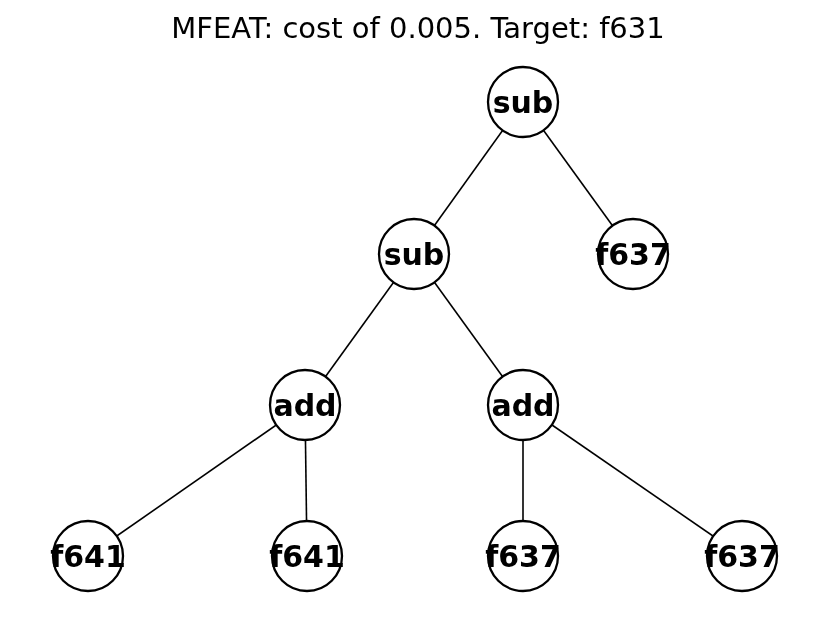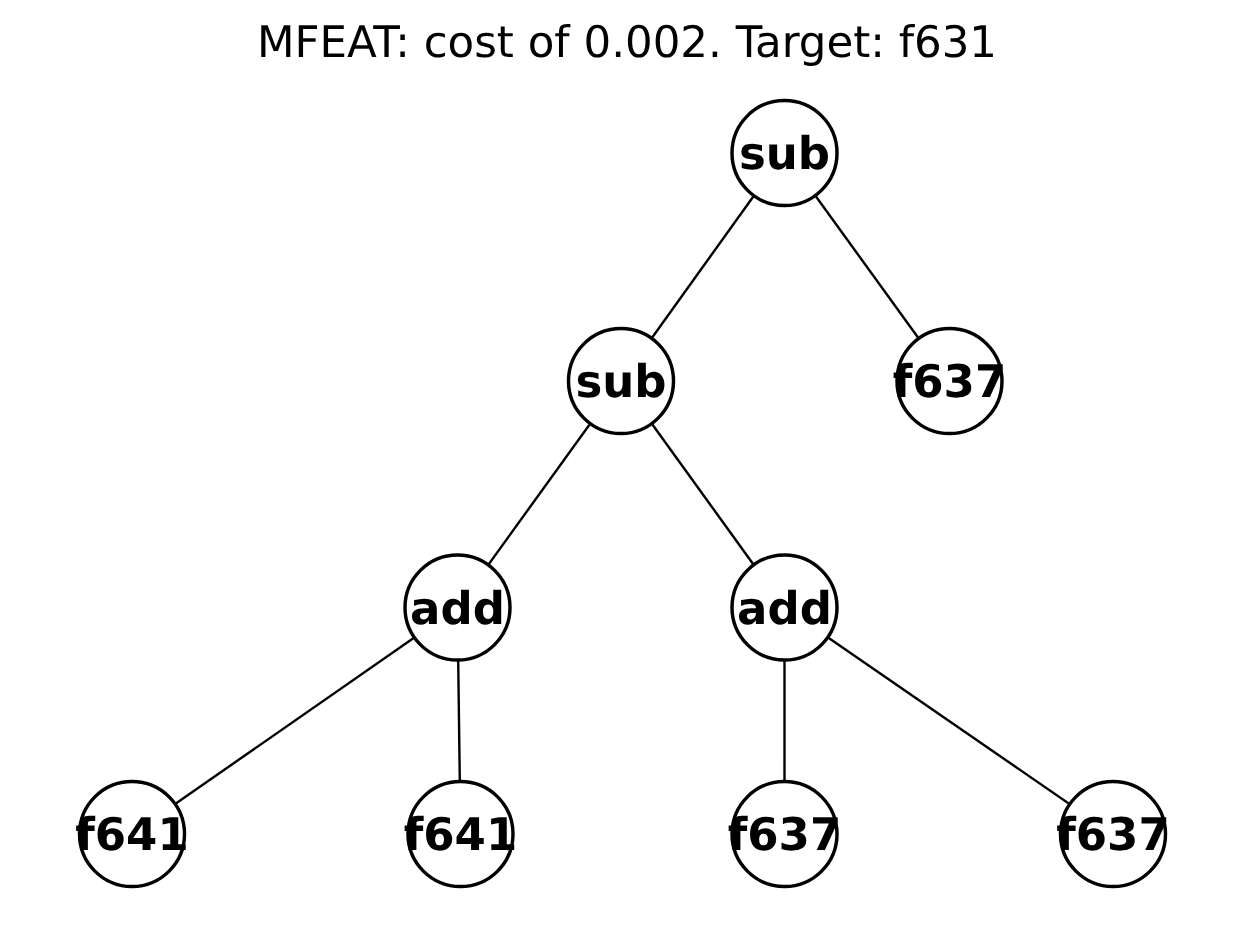--- a/index.html
+++ b/index.html
@@ -34,21 +34,21 @@
   svg.tree text {
     font-family: "DejaVu Sans", sans-serif;
     font-weight: bold;
     font-size: 30px;
   }
 </style>
 </head>
 <body>
 
 <div class="figure">
-  <div class="figure-title">MFEAT: cost of 0.002. Target: f631</div>
+  <div class="figure-title">MFEAT: cost of 0.005. Target: f631</div>
   <svg class="tree" id="tree-svg" width="830" height="623" viewBox="0 0 830 623">
       <line x1="523" y1="102" x2="414" y2="254" stroke="#000000" stroke-width="1.6"></line>
       <line x1="523" y1="102" x2="633" y2="254" stroke="#000000" stroke-width="1.6"></line>
       <line x1="414" y1="254" x2="305" y2="405" stroke="#000000" stroke-width="1.6"></line>
       <line x1="414" y1="254" x2="523" y2="405" stroke="#000000" stroke-width="1.6"></line>
       <line x1="305" y1="405" x2="88" y2="556" stroke="#000000" stroke-width="1.6"></line>
       <line x1="305" y1="405" x2="307" y2="556" stroke="#000000" stroke-width="1.6"></line>
       <line x1="523" y1="405" x2="523" y2="556" stroke="#000000" stroke-width="1.6"></line>
       <line x1="523" y1="405" x2="742" y2="556" stroke="#000000" stroke-width="1.6"></line>
       <circle cx="523" cy="102" r="35" fill="#ffffff" stroke="#000000" stroke-width="2.3"></circle>

